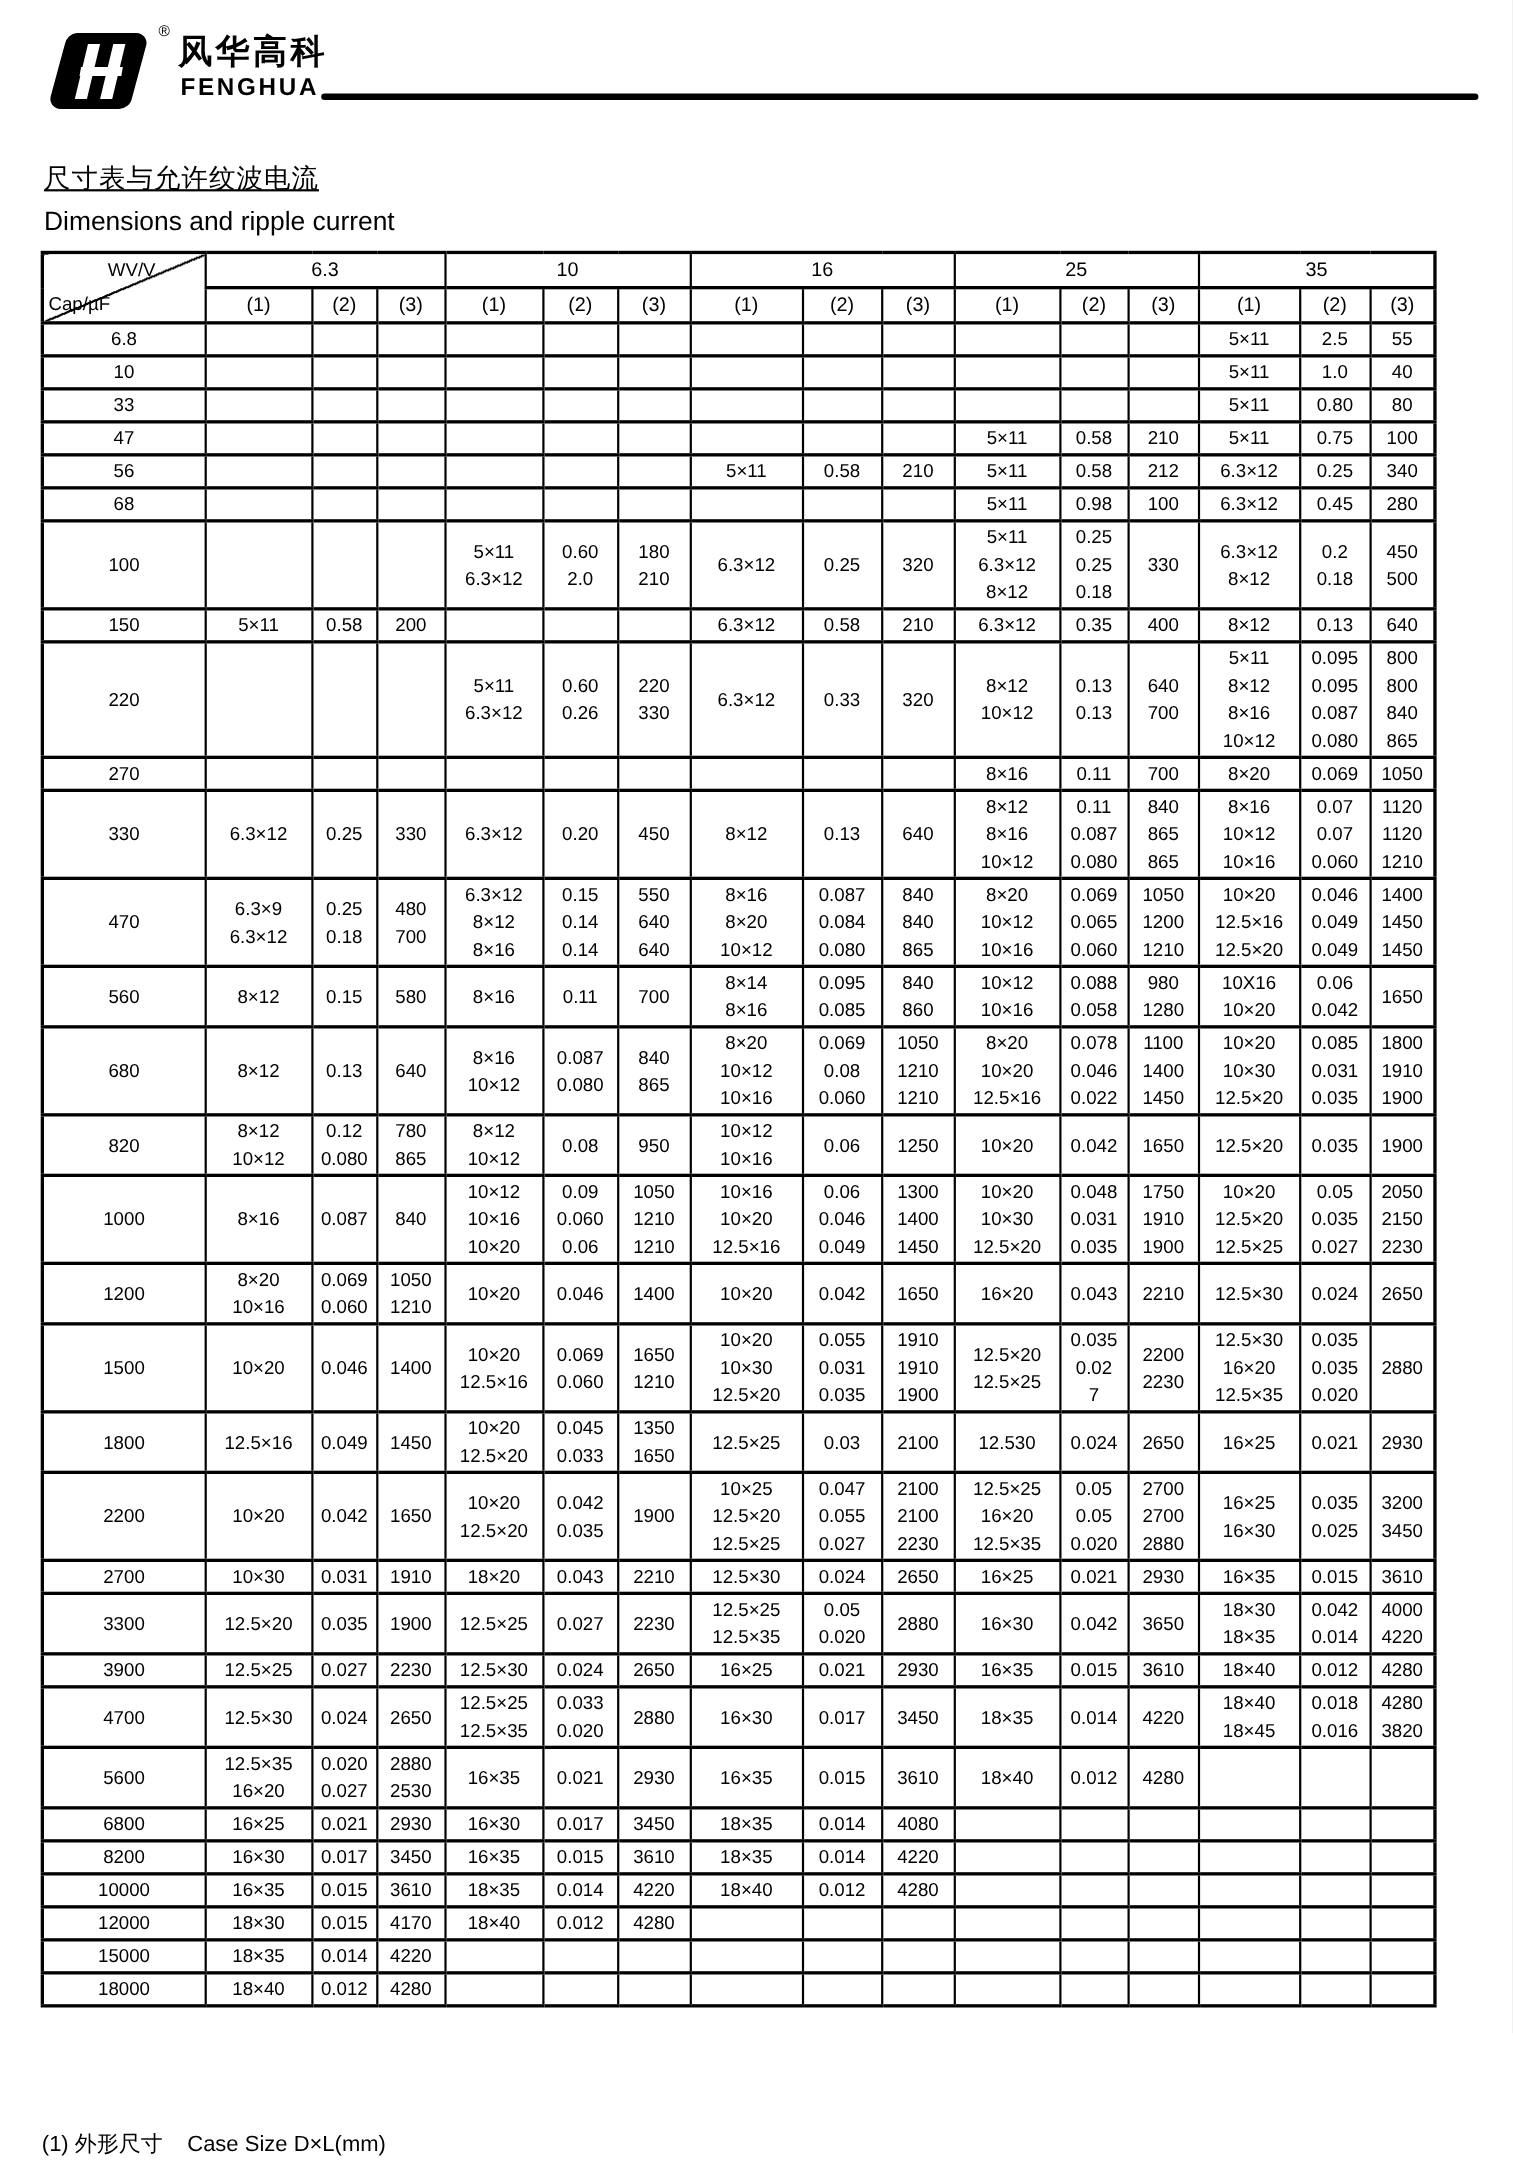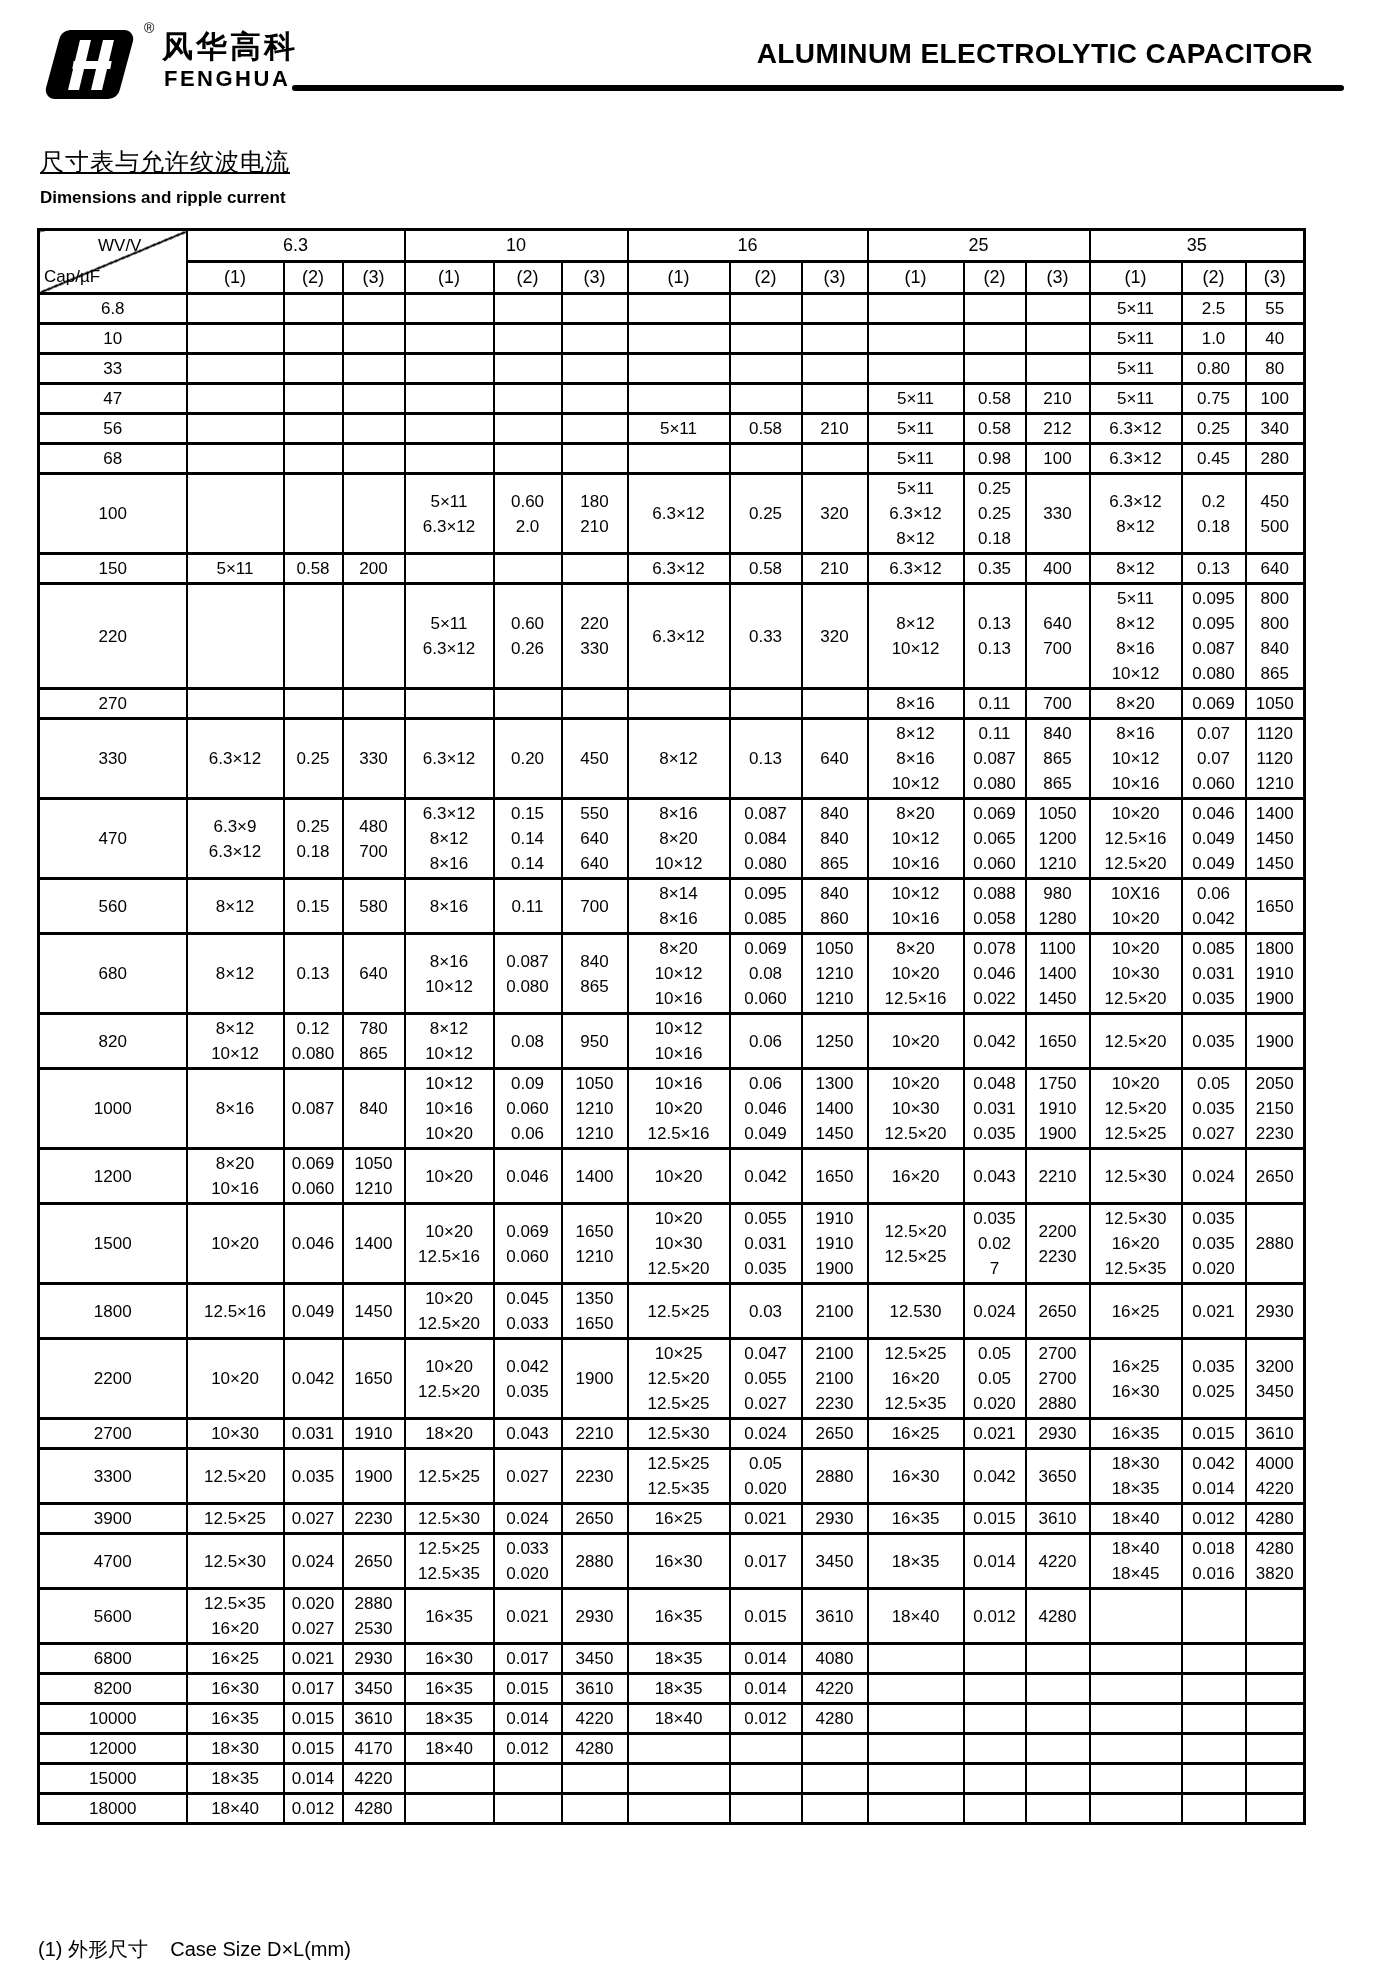--- a/index.html
+++ b/index.html
@@ -10,21 +10,21 @@
   .brand{position:absolute;left:40px;top:24px;}
   .logo-mark{position:absolute;left:0;top:4px;}
   .reg-mark{position:absolute;left:104px;top:-4px;font-size:14px;}
   .brand-cn{position:absolute;left:122px;top:2px;font-size:31px;font-weight:700;letter-spacing:3px;white-space:nowrap;text-align:right;}
   .brand-en{position:absolute;left:124px;top:42px;font-size:22px;font-weight:700;letter-spacing:2.5px;white-space:nowrap;}
   .main-title{position:absolute;top:38px;right:62px;font-size:28px;font-weight:700;letter-spacing:0.4px;white-space:nowrap;}
   .header-rule{position:absolute;left:292px;top:85px;width:1052px;height:6px;background:#000;border-radius:3px;}
 
   
   .sec-cn{position:absolute;left:40px;top:146px;font-size:24px;letter-spacing:1px;text-decoration:underline;}
-  .sec-en{position:absolute;left:40px;top:188px;font-size:17px;font-weight:bold;}
+  .sec-en{position:absolute;left:40px;top:188px;font-size:24px;}
 
   
   .tbl-wrap{position:absolute;left:37px;top:228px;}
   table.tbl{border-collapse:collapse;table-layout:fixed;border:3px solid #000;}
   .tbl th,.tbl td{border:2px solid #000;border-top-width:3px;border-bottom-width:3px;
       text-align:center;vertical-align:middle;font-size:17px;font-weight:400;
       line-height:25px;padding:1px 2px;white-space:pre-line;overflow:hidden;}
   .tbl thead tr:first-child{height:32px;}
   .tbl thead tr:last-child{height:32px;}
   .tbl thead th{font-size:18px;}
@@ -46,21 +46,20 @@
     <svg class="logo-mark" width="100" height="72" viewBox="0 0 100 72" aria-hidden="true">
       <path d="M30 2 H84 a9 9 0 0 1 9 11 L80 61 a12 12 0 0 1 -12 10 H15 a9 9 0 0 1 -9 -11 L19 12 A12 12 0 0 1 30 2 Z" fill="#000"></path>
       <path d="M40 12 h11 L39 62 h-11 Z" fill="#fff"></path>
       <path d="M63 12 h11 L62 62 h-11 Z" fill="#fff"></path>
       <path d="M33 33 h38 v8 h-38 Z" fill="#fff" transform="skewX(-10)" transform-origin="50 37"></path>
     </svg>
     <span class="reg-mark">®</span>
     <div class="brand-cn">风华高科</div>
     <div class="brand-en">FENGHUA</div>
   </div>
-  <div class="main-title">ALUMINUM ELECTROLYTIC CAPACITOR</div>
   <div class="header-rule"></div>
 
   <div class="sec-cn">尺寸表与允许纹波电流</div>
   <div class="sec-en">Dimensions and ripple current</div>
 
   <div class="tbl-wrap">
     <table class="tbl">
         <colgroup>
           <col style="width: 148px;">
           <col style="width: 97px;">

